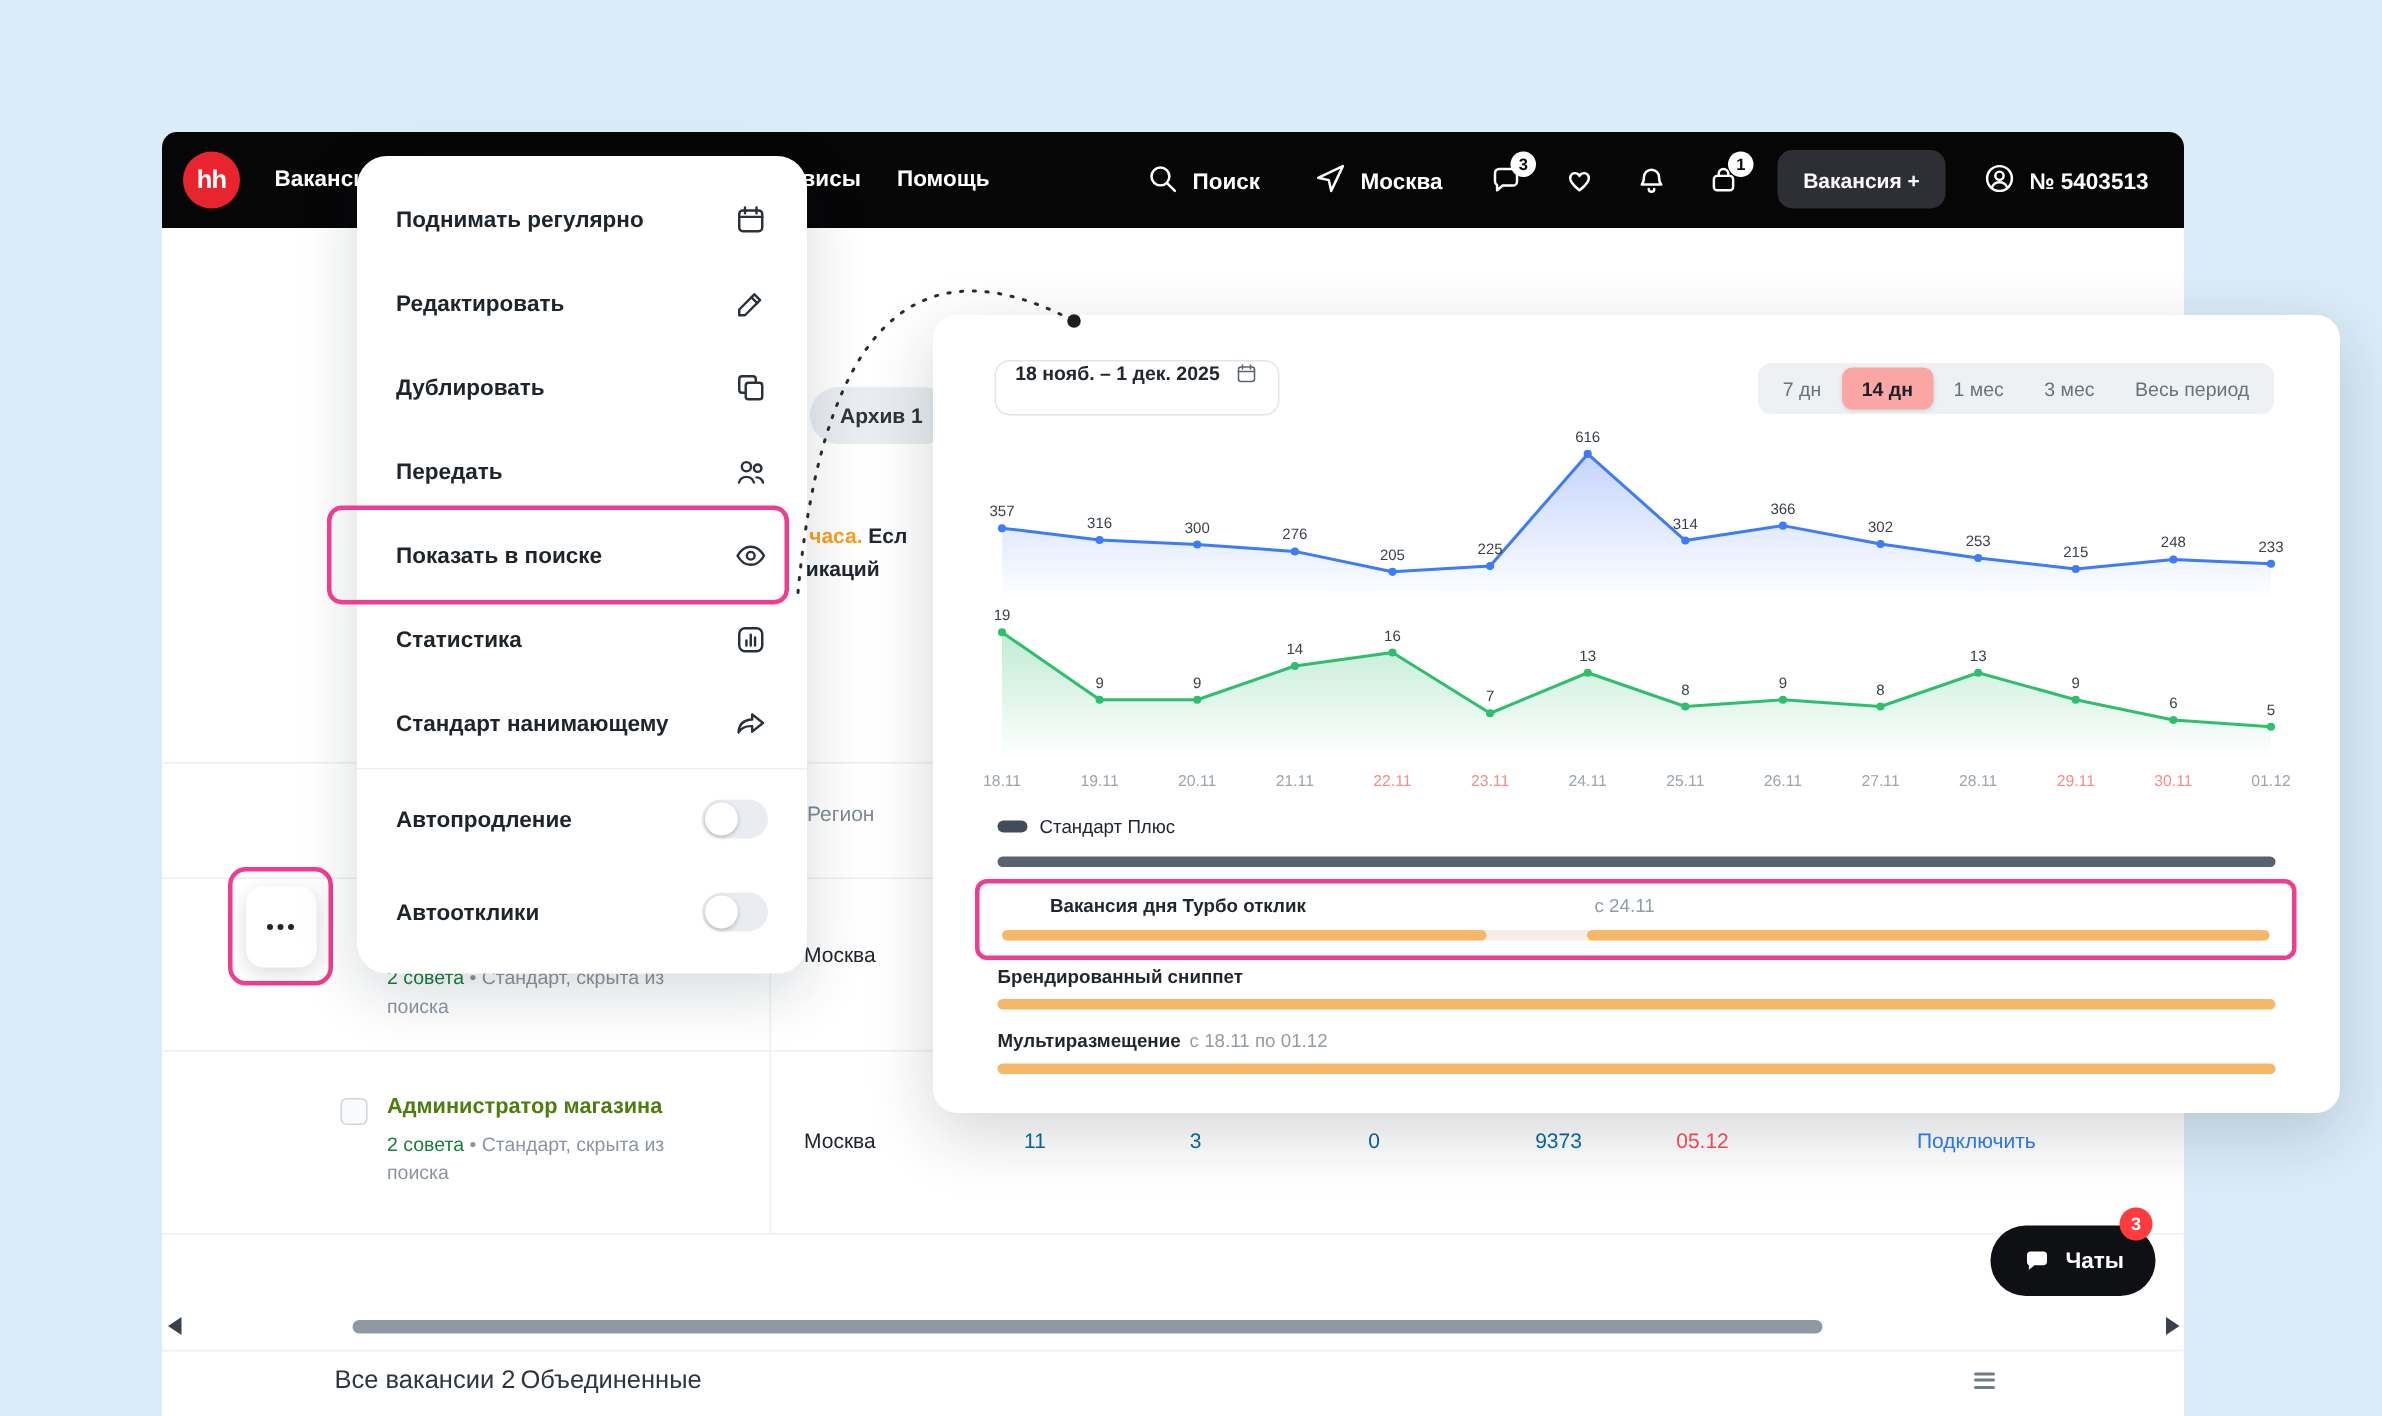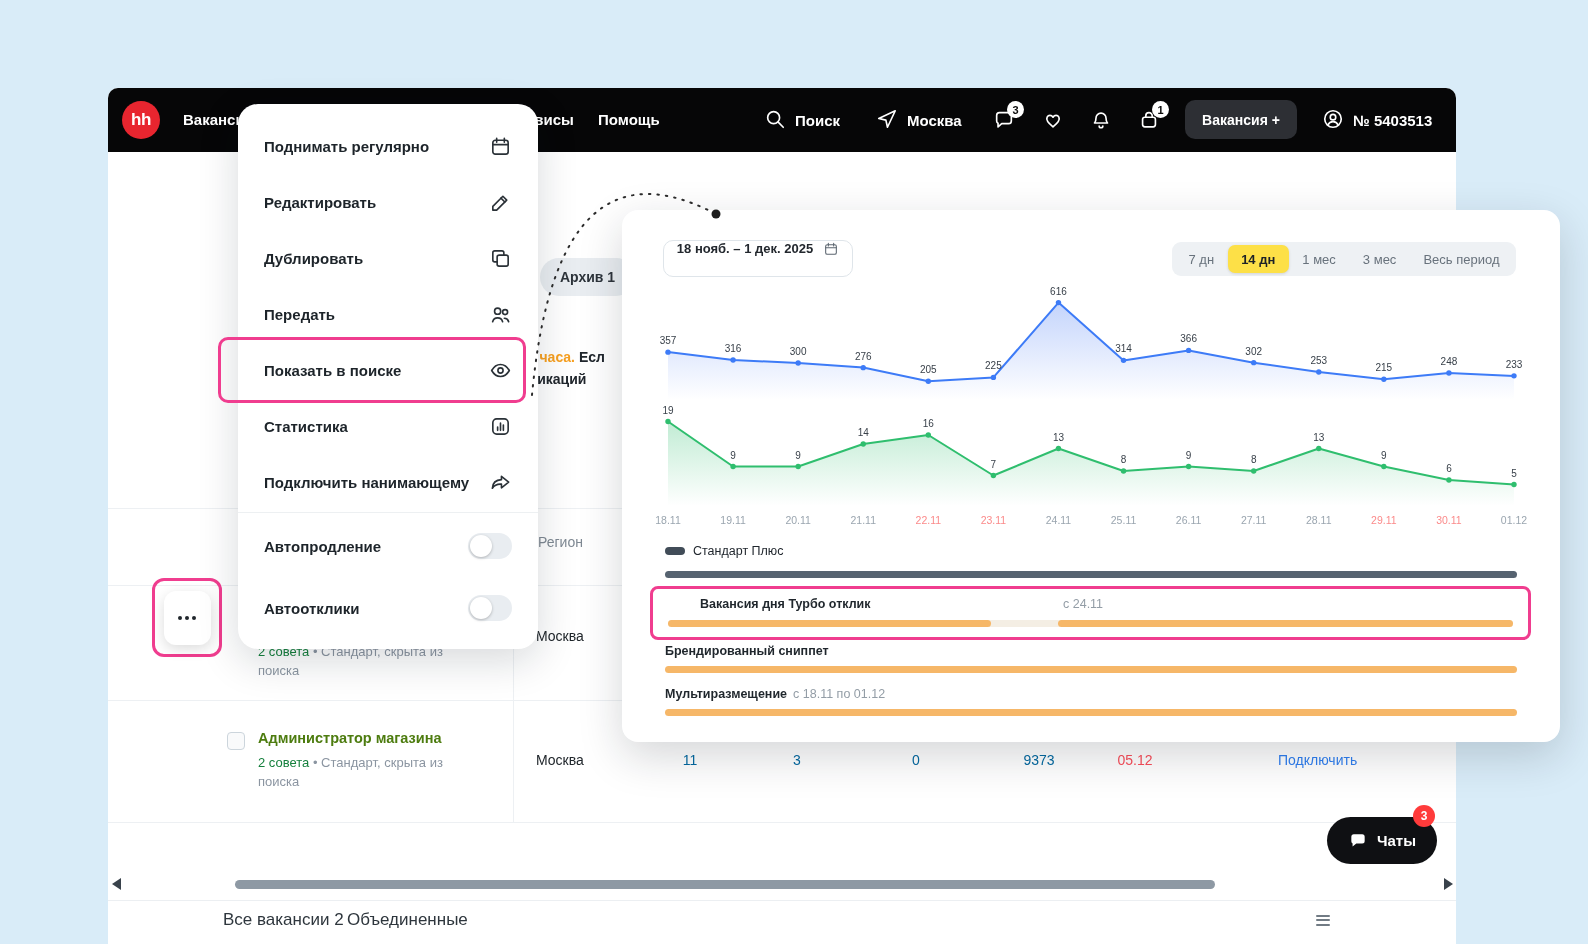--- a/index.html
+++ b/index.html
@@ -50,21 +50,21 @@
   .dots-hl { position:absolute; left:44px; top:490px; width:70px; height:79px; border:3px solid #f03d8f; border-radius:12px; z-index:20; display:flex; align-items:center; justify-content:center; }
   .dots-btn { width:47px; height:54px; background:#fff; border:none; border-radius:12px; box-shadow:0 4px 14px rgba(0,0,0,.14); display:flex; align-items:center; justify-content:center; gap:3px; cursor:pointer; }
   .dots-btn .d { width:4px; height:4px; border-radius:50%; background:#20262c; }
 
   
   .stats-popup { position:absolute; left:514px; top:122px; width:938px; height:532px; background:#fff; border-radius:16px; box-shadow:0 14px 44px rgba(20,30,40,.18); z-index:30; }
   .date-btn { position:absolute; left:41px; top:30px; width:190px; height:37px; border:1px solid #dfe5ea; background:#fff; border-radius:10px; display:flex; align-items:flex-start; justify-content:center; gap:10px; font-size:13px; font-weight:600; color:#23282e; font-family:inherit; cursor:pointer; }
   .date-btn svg { width:16px; height:16px; stroke:#5c6670; stroke-width:1.6; fill:none; stroke-linecap:round; }
   .tabs { position:absolute; left:550px; top:32px; width:344px; height:34px; background:#eef1f4; border-radius:9px; display:flex; align-items:center; padding:3px; }
   .tab { flex:1 1 auto; height:28px; display:flex; align-items:center; justify-content:center; padding:0 10px; font-size:13px; color:#68727c; border-radius:7px; cursor:pointer; white-space:nowrap; }
-  .tab.active { background:#fde047; color:#1c2127; font-weight:700; box-shadow:0 1px 3px rgba(0,0,0,.12);text-align:center; }
+  .tab.active { background:#fca5a5; color:#1c2127; font-weight:700; box-shadow:0 1px 3px rgba(0,0,0,.12);text-align:center; }
   .chart { position:absolute; left:38px; top:76px; width:862px; height:252px; overflow:visible; }
   .val-label { font-size:10px; fill:#39414a; text-anchor:middle; font-family:"Liberation Sans",sans-serif; }
   .x-label { font-size:10.5px; fill:#9aa5af; text-anchor:middle; font-family:"Liberation Sans",sans-serif; }
   .x-label.weekend { fill:#fb8a8a; }
   .legend { position:absolute; left:43px; top:334px; display:flex; align-items:center; gap:8px; font-size:12.5px; color:#21272e; }
   .legend-swatch { width:20px; height:8px; border-radius:4px; background:#414c58; display:inline-block; }
   .dark-bar { position:absolute; left:43px; top:361px; width:852px; height:7px; border-radius:4px; background:#566370; }
   .service-box { position:absolute; left:28px; top:376px; width:881px; height:54px; border:3px solid #f03d8f; border-radius:8px; }
   .svc-name { font-size:12.5px; font-weight:700; color:#1f262c; }
   .svc-note { font-size:12.5px; color:#939da6; }
@@ -247,21 +247,21 @@
       <div class="menu-item">
         <span class="menu-label">Статистика</span>
         <span class="menu-icon">
             <svg viewBox="0 0 24 24">
               <rect x="4" y="4" width="16" height="16" rx="4"></rect>
               <path d="M9 16v-3.5M12 16V8.5M15 16v-5.5"></path>
             </svg>
           </span>
       </div>
       <div class="menu-item">
-        <span class="menu-label">Подключить нанимающему</span>
+        <span class="menu-label">Стандарт нанимающему</span>
         <span class="menu-icon">
             <svg viewBox="0 0 24 24">
               <path d="M13 5.5 20.5 11.5 13 17.5v-3.8c-4.5-.3-7.6 1.2-9.5 4.3.3-5.6 3.4-8.7 9.5-9Z"></path>
             </svg>
           </span>
       </div>
       <div class="menu-divider"></div>
       <div class="menu-toggle-row">
         <span class="menu-label">Автопродление</span>
         <span class="toggle">

